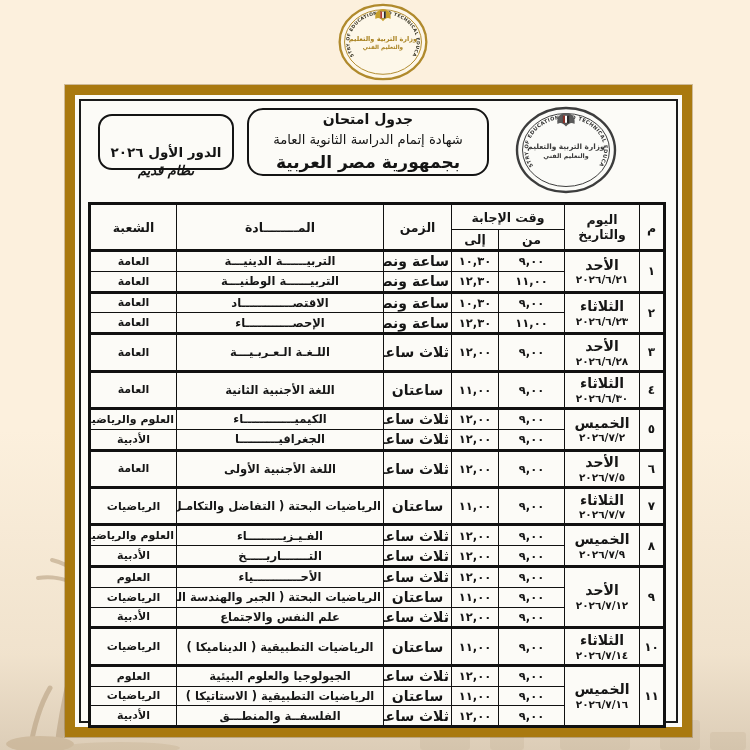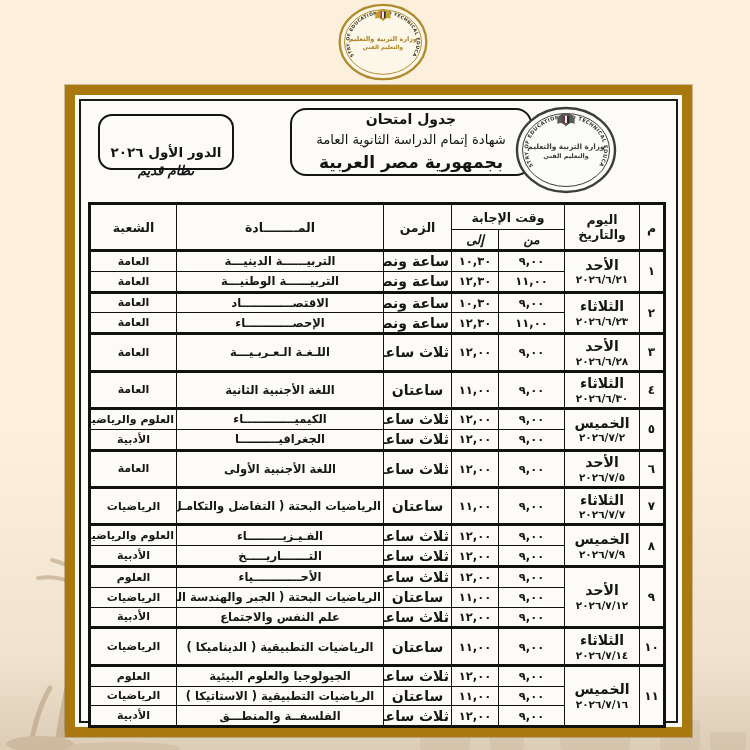--- a/index.html
+++ b/index.html
@@ -34,21 +34,21 @@
     border:2.5px solid #141414; border-radius:14px;
     display:flex; flex-direction:column; align-items:center; justify-content:center;
     background:#fcfbf7; text-align:center; line-height:1.45;
   }
   .session-box .l1{ font-size:13.5px; font-weight:bold;margin-top:40px; }
   .session-box .l2{ font-size:13px;  font-weight:bold;font-style:italic; }
   .title-box{
     position:absolute; left:172px; top:13px; width:242px; height:68px;
     border:2.5px solid #141414; border-radius:16px;
     display:flex; flex-direction:column; align-items:center; justify-content:center;
-    background:#fcfbf7; text-align:center; line-height:1.5;margin-left:43px;
+    background:#fcfbf7; text-align:center; line-height:1.5;
   }
   .title-box .t1{ font-size:14px;   font-weight:bold; }
   .title-box .t2{ font-size:13.2px; font-weight:normal; }
   .title-box .t3{ font-size:17px; font-weight:bold; }
   .doc-stamp{ position:absolute; left:438px; top:11px; width:106px; height:88px; }
   
   table.schedule{
     position:absolute; left:13px; top:107px; width:575px; height:526px;
     border-collapse:collapse; table-layout:fixed;
     border:3px solid #111;
@@ -56,21 +56,21 @@
   }
   table.schedule td, table.schedule th{
     border:1.6px solid #111;
     text-align:center; vertical-align:middle;
     padding:0 2px; overflow:hidden;
     font-weight:bold; color:#161616;
   }
   thead tr.h1{ height:26px; } thead tr.h2{ height:21px; }
   thead th{ font-size:12.5px; }
   tr.gt td{ border-top:3px solid #111; }
-  thead tr.h2 th{ border-bottom:2.5px solid #111;font-style:italic; }
+  thead tr.h2 th{ border-bottom:2.5px solid #111; }
   td.c-num{ font-size:12px; }
   td.c-day{ line-height:1.2; }
   td.c-day .day{ font-size:14px; font-weight:bold; }
   td.c-day .date{ font-size:10.5px; font-weight:bold; }
   td.c-from, td.c-to{ font-size:11.5px; }
   td.c-dur{ font-size:14px; white-space:nowrap; }
   td.c-sub{ font-size:11.5px; white-space:nowrap; }
   td.c-br{ font-size:11px; white-space:nowrap;margin-top:21px; }
   .num-ltr{ direction:ltr; unicode-bidi:bidi-override; display:inline-block; }
 </style>

